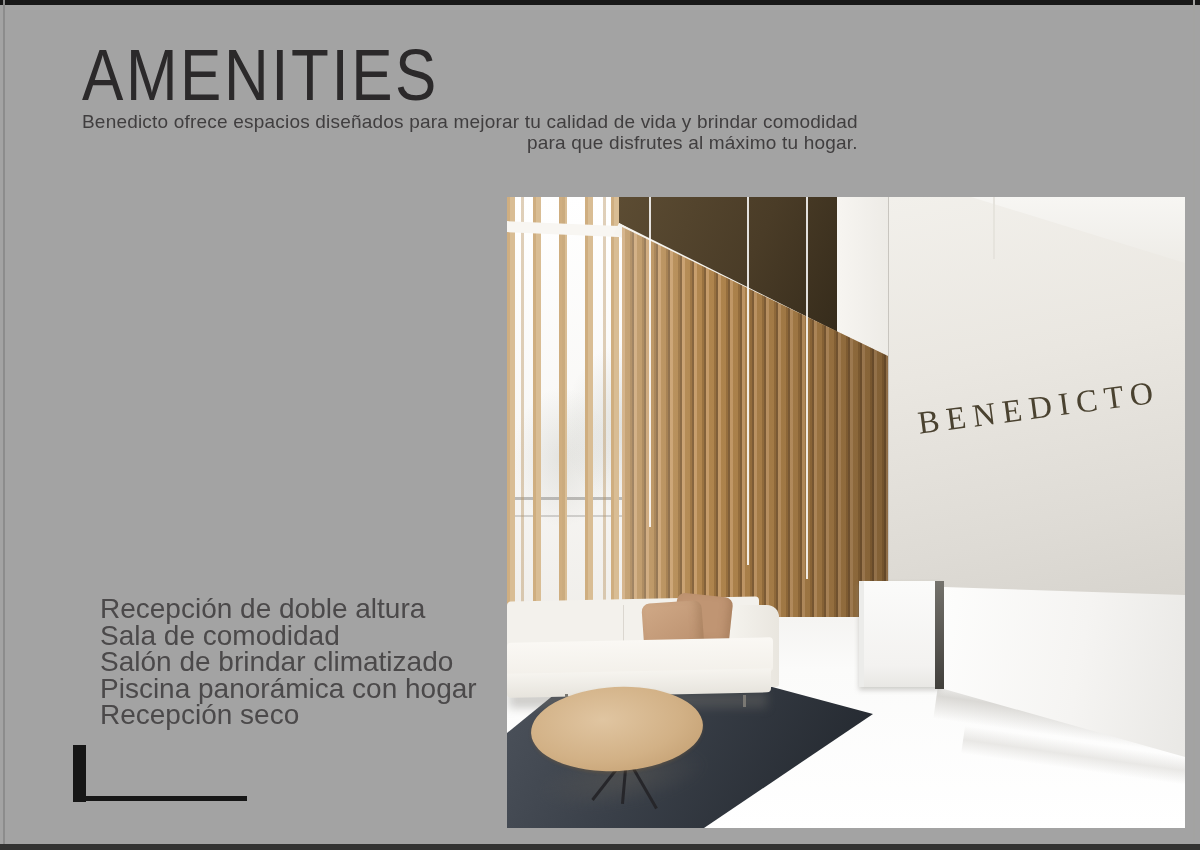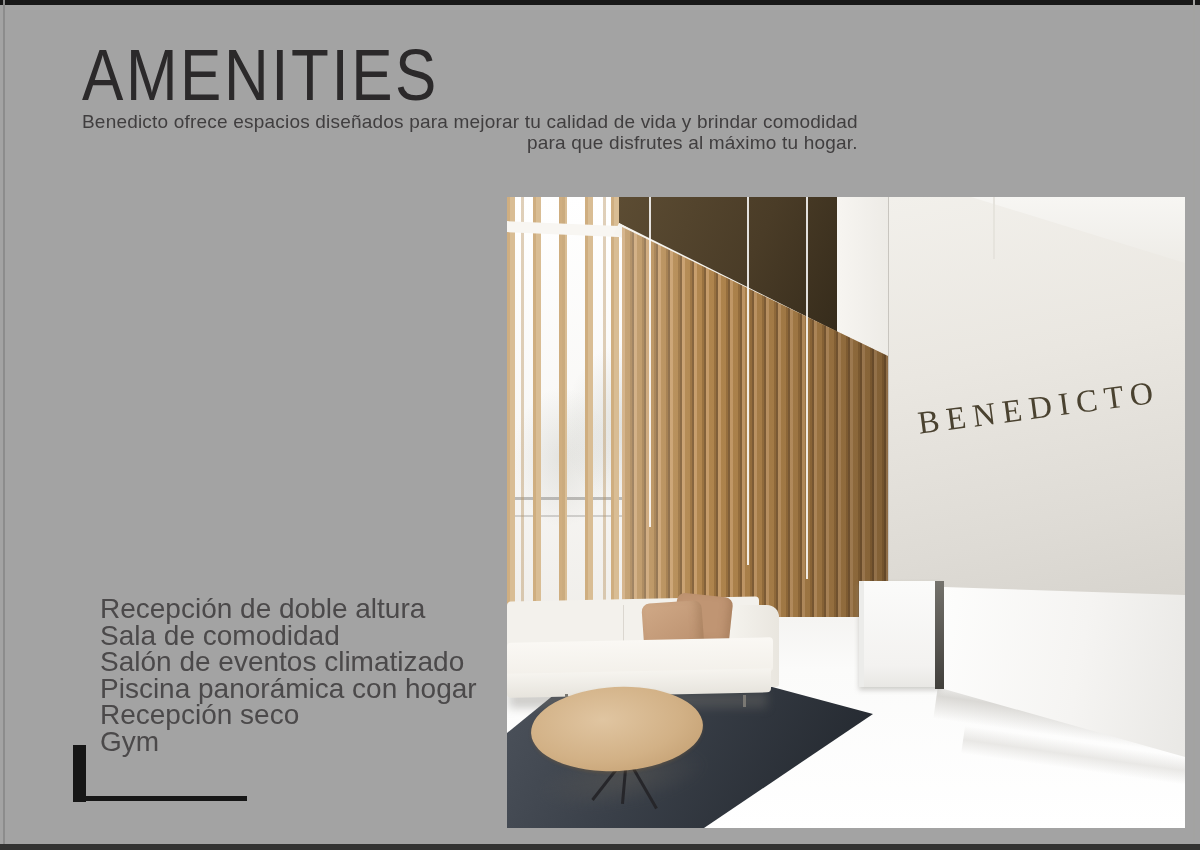--- a/index.html
+++ b/index.html
@@ -168,24 +168,23 @@
   <div class="title">AMENITIES</div>
 
   <div class="intro">
     <div class="intro-line">Benedicto ofrece espacios diseñados para mejorar tu calidad de vida y brindar comodidad</div>
     <div class="intro-line">para que disfrutes al máximo tu hogar.</div>
   </div>
 
   <div class="amenities">
     <div class="amenity">Recepción de doble altura</div>
     <div class="amenity">Sala de comodidad</div>
-    <div class="amenity">Salón de eventos climatizado</div>
+    <div class="amenity">Salón de brindar climatizado</div>
     <div class="amenity">Piscina panorámica con hogar</div>
     <div class="amenity">Recepción seco</div>
-    <div class="amenity">Gym</div>
   </div>
 
   <div class="lmark-v"></div>
   <div class="lmark-h"></div>
 
   <div class="photo">
     <div class="window"></div>
     <div class="slats-light"></div>
     <div class="beam-left"></div>
     <div class="recess"></div>

